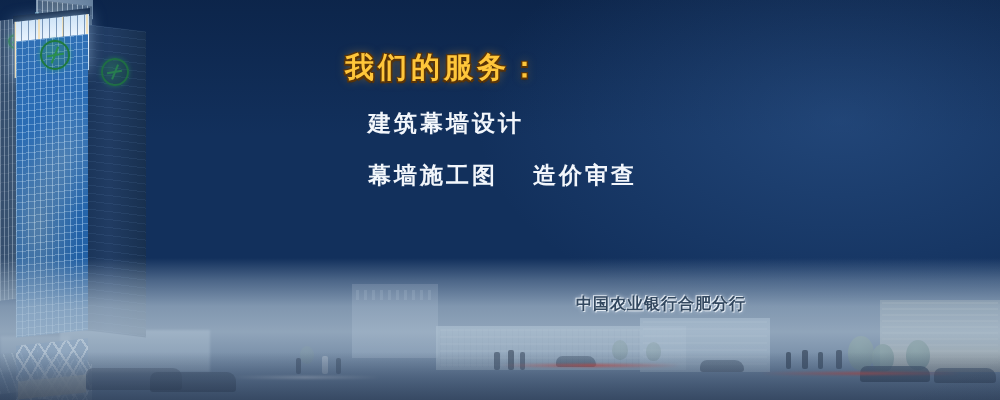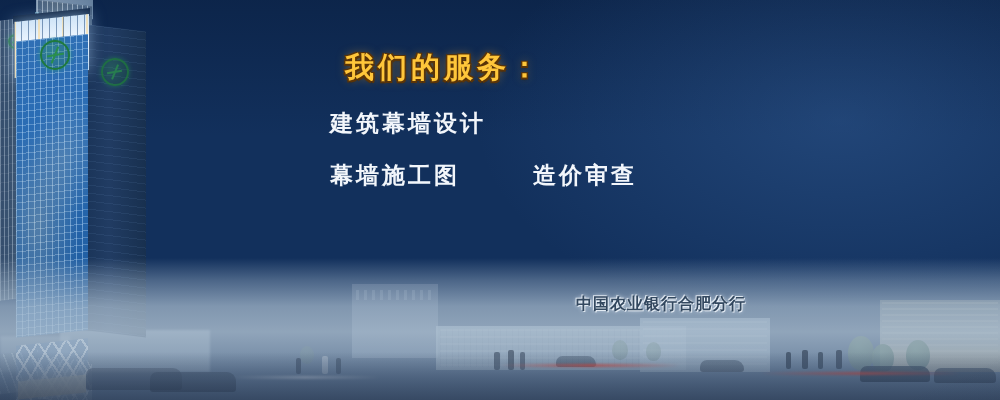--- a/index.html
+++ b/index.html
@@ -260,21 +260,21 @@
     text-shadow:
       -1px -1px 0 #1c3career, 0 0 0 #000,
        1px 1px 0 rgba(10,24,46,.95),
       -1px -1px 0 rgba(10,24,46,.8),
        1px -1px 0 rgba(10,24,46,.8),
       -1px  1px 0 rgba(10,24,46,.8),
        0 2px 5px rgba(0,0,0,.55);
     white-space:nowrap;
   }
   .r1{top:108px;} .r2{top:160px;} .r3{top:212px;}
-  .c1{left:330px;} .c2a{left:527px;} .c2b{left:533px;}
+  .c1{left:368px;} .c2a{left:527px;} .c2b{left:533px;}
 
   .caption{
     position:absolute;left:576px;top:294px;
     font-size:16px;font-weight:700;letter-spacing:1px;
     color:#33485f;
     text-shadow:
       0 0 4px rgba(240,248,255,.95),
       1px 1px 0 rgba(245,250,255,.8),
       -1px -1px 0 rgba(245,250,255,.75);
     white-space:nowrap;

